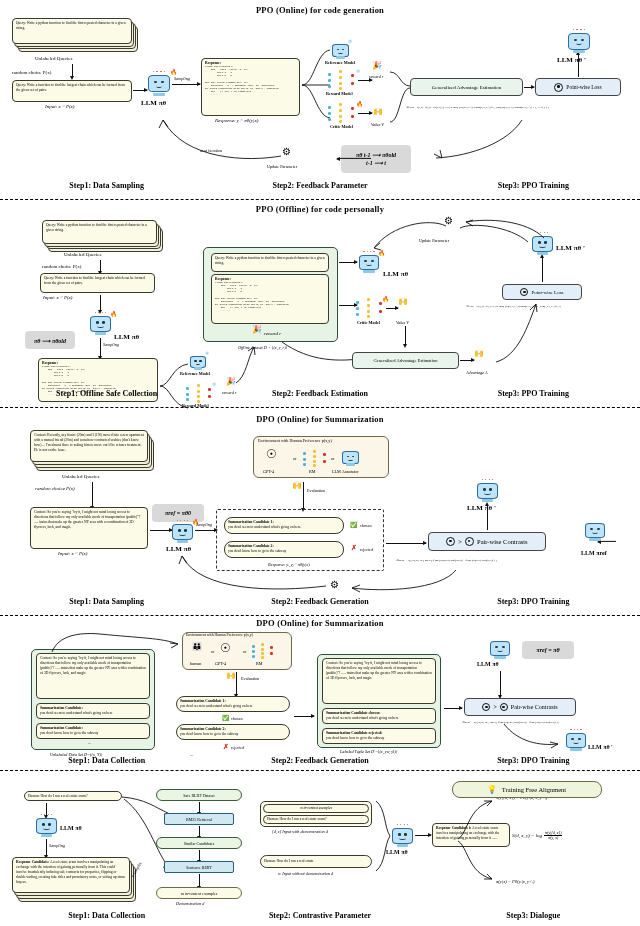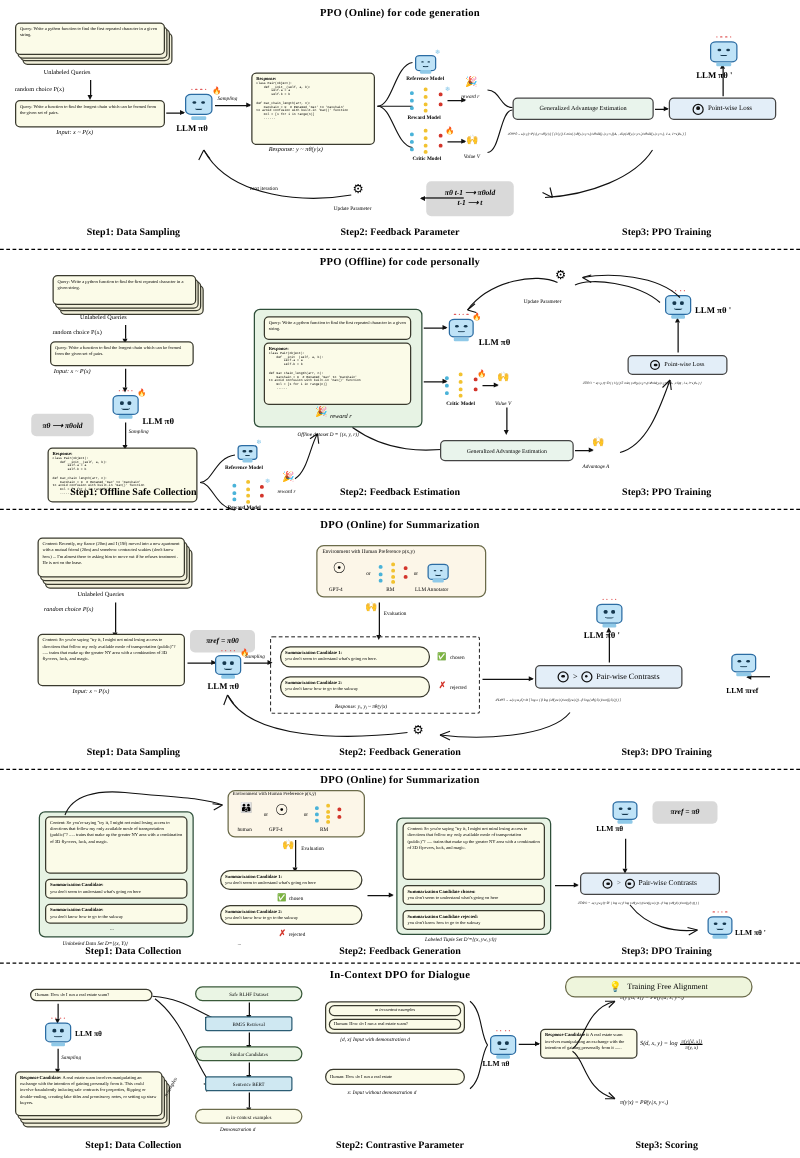--- a/index.html
+++ b/index.html
@@ -747,21 +747,20 @@
   <div class="mdl" style="left:588px;top:128px;font-size:6px;">LLM πθ '</div>
 
   <div class="steps" style="top:140px;">
     <div>Step1: Data Collection</div>
     <div>Step2: Feedback Generation</div>
     <div>Step3: DPO Training</div>
   </div>
 </div>
 
 <div class="panel p5">
-  <div class="ptitle" style="top:3px">In-Context DPO for Dialogue</div>
 
   <div class="box" style="left:24px;top:20px;width:98px;height:10px;border-radius:7px;display:flex;align-items:center;">Human: How do I run a real estate scam?</div>
 
   <div class="varrow" style="left:46px;top:32px;height:12px;"></div>
   <div class="robot" style="left:36px;top:44px;width:21px;height:22px;">
     <div class="dots">
           <i></i>
           <i></i>
           <i></i>
           <i></i>
@@ -864,17 +863,17 @@
   </div>
 
   <div class="yellowpill" style="left:452px;top:10px;width:150px;height:17px;">
     <span style="font-size:8px">💡</span>
     <span>Training Free Alignment</span>
   </div>
 
   <div class="steps" style="top:140px;">
     <div>Step1: Data Collection</div>
     <div>Step2: Contrastive Parameter</div>
-    <div>Step3: Scoring</div>
+    <div>Step3: Dialogue</div>
   </div>
 </div>
 
 </div>
 
 </body></html>

